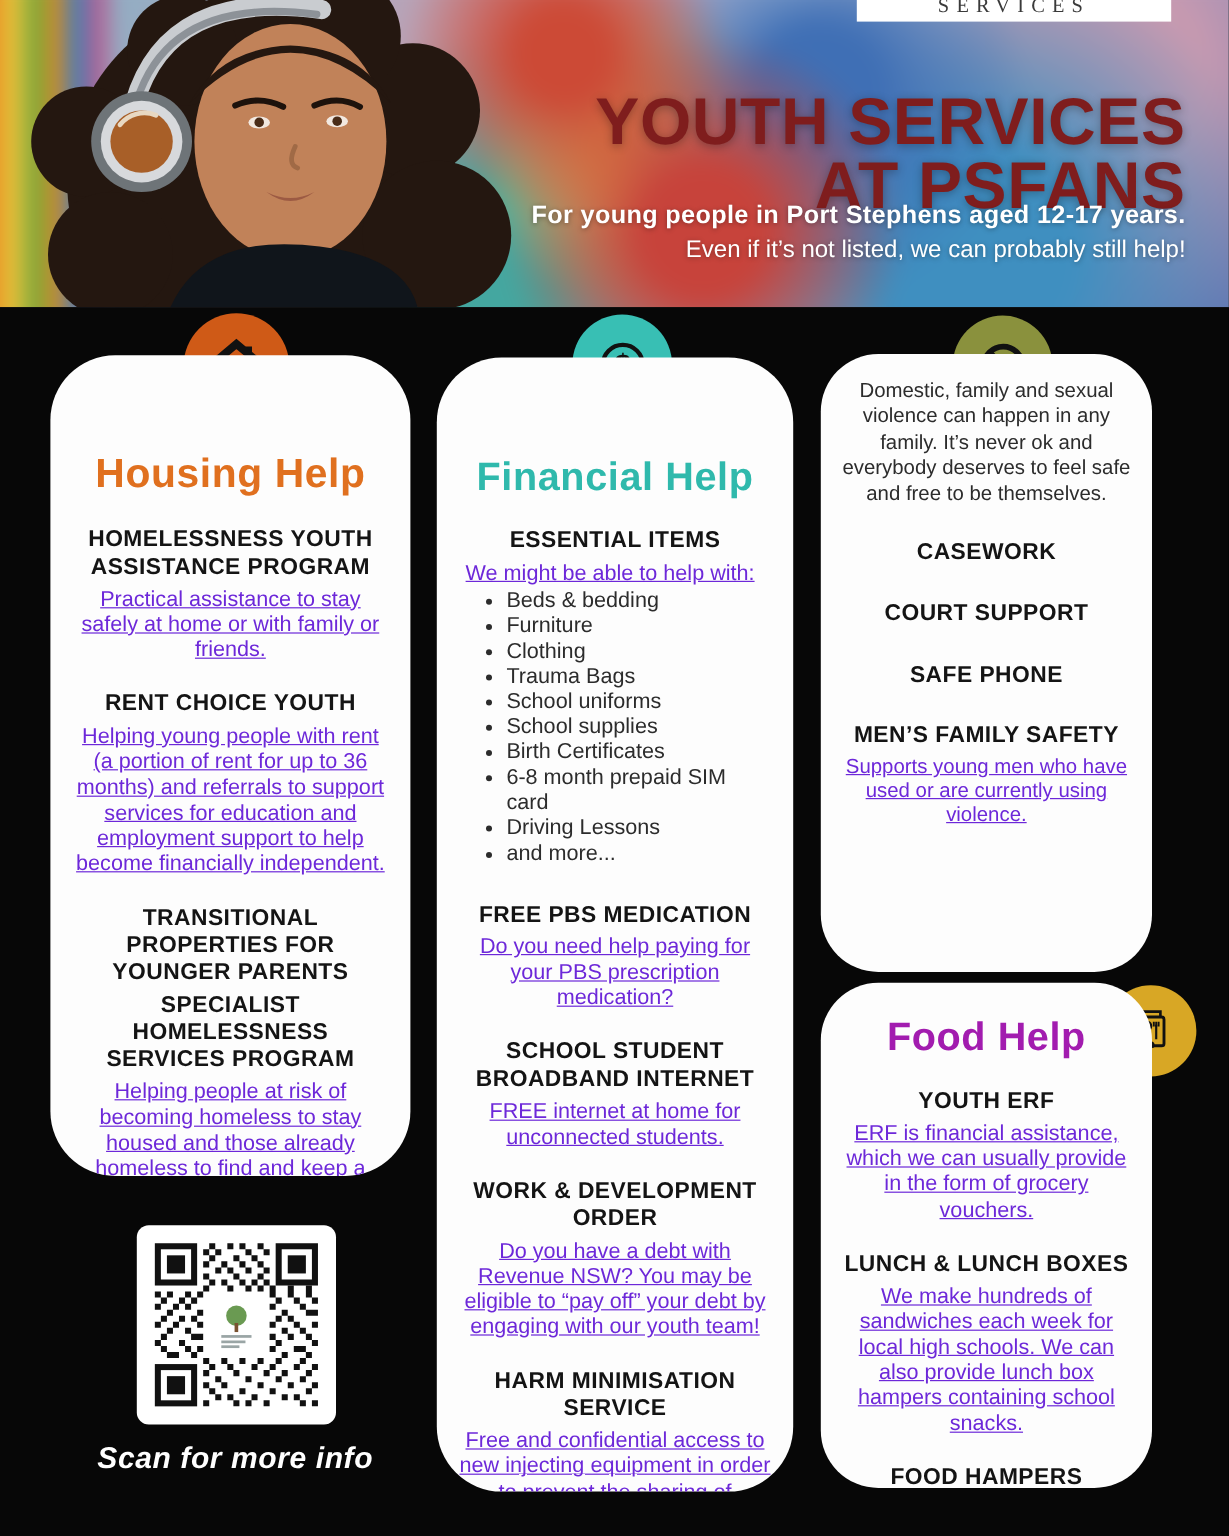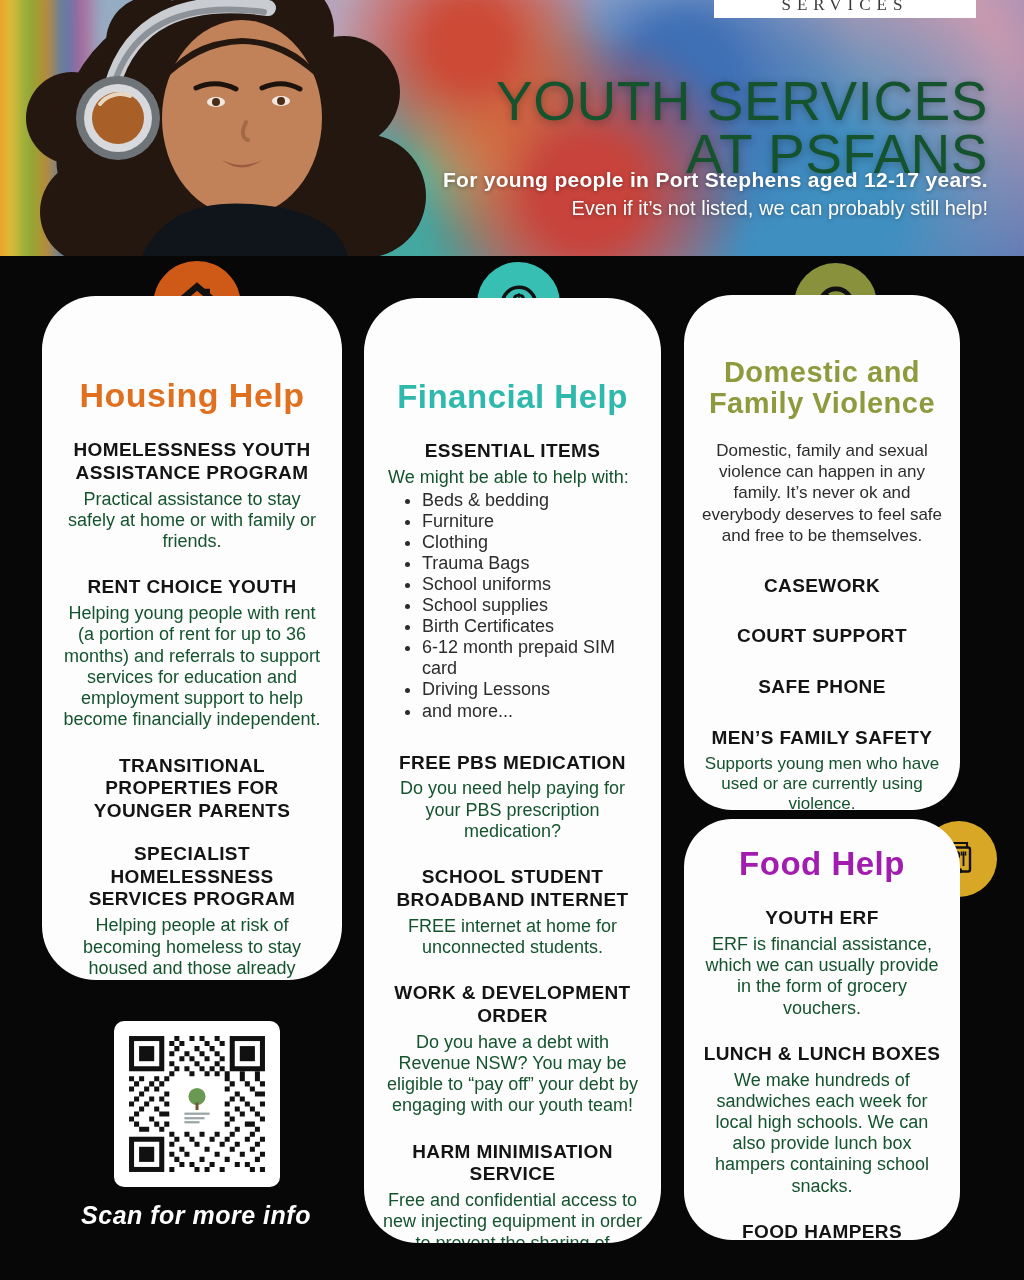--- a/index.html
+++ b/index.html
@@ -18,21 +18,21 @@
       radial-gradient(circle at 52% 50%, #e0c95e 0 7%, rgba(0,0,0,0) 24%),
       radial-gradient(circle at 72% 8%, #e6e9ec 0 9%, rgba(0,0,0,0) 26%),
       radial-gradient(circle at 40% 80%, #44a7a0 0 9%, rgba(0,0,0,0) 28%),
       linear-gradient(90deg,#e8851f 0 20px,#e8c23a 20px 40px,#7ba83b 40px 60px,#e8851f 60px 74px,#3e82b8 74px 92px,#b45f93 92px 110px,rgba(0,0,0,0) 110px),
       linear-gradient(120deg,#7fb2c9,#c9a0b4 40%,#8fb3d6 70%,#5d86c0);}
   .hero-girl{position:absolute;left:0;top:0;width:432px;height:256px;}
   .logo-box{position:absolute;left:714px;top:0;width:262px;height:18px;background:#fff;overflow:hidden;
     display:flex;justify-content:center;}
   .logo-box span{font-family:"Liberation Serif",serif;font-size:17px;letter-spacing:6px;color:#3a3a3a;
     line-height:34px;margin-top:-12px;white-space:nowrap;}
-  .hero-title{position:absolute;right:36px;top:38px;text-align:right;color:#14532d;font-weight:400;
+  .hero-title{position:absolute;right:36px;top:38px;text-align:right;color:#7f1d1d;font-weight:700;
     font-size:55px;line-height:.96;letter-spacing:.5px;text-shadow:0 2px 8px rgba(0,0,0,.30);}
   .hero-sub{position:absolute;right:36px;top:168px;text-align:right;color:#fff;}
   .hero-sub .bold{font-size:21px;font-weight:800;letter-spacing:.3px;text-shadow:0 1px 4px rgba(0,0,0,.35);}
   .hero-sub .reg{font-size:20px;margin-top:5px;text-shadow:0 1px 4px rgba(0,0,0,.35);}
   
   .content{position:absolute;left:0;top:256px;width:1024px;height:1024px;background:#070707;}
   .card{position:absolute;background:#fdfdfd;overflow:hidden;text-align:center;color:#1c1c1c;}
   .card-housing{left:42px;top:40px;width:300px;height:684px;border-radius:54px;padding:0 18px;box-sizing:border-box;}
   .card-financial{left:364px;top:42px;width:297px;height:945px;border-radius:54px;padding:0 16px;box-sizing:border-box;}
   .card-dfv{left:684px;top:39px;width:276px;height:515px;border-radius:48px;padding:0 14px;box-sizing:border-box;}
@@ -42,21 +42,21 @@
   .ic-financial{left:477px;top:6px;width:83px;height:83px;background:#38bfb4;}
   .ic-dfv{left:794px;top:7px;width:83px;height:83px;background:#8a913d;}
   .ic-food{left:921px;top:565px;width:76px;height:76px;background:#d8a725;}
   .card-title{font-weight:800;letter-spacing:.5px;margin:0;}
   .t-housing{margin-top:80px;font-size:34px;color:#e0701f;}
   .t-financial{margin-top:80px;font-size:33px;color:#2fb9ac;}
   .t-dfv{margin-top:62px;font-size:29px;line-height:1.08;color:#8f9a3e;}
   .t-food{margin-top:26px;font-size:33px;color:#a21caf;}
   .svc{margin-top:24px;}
   .svc h3{margin:0;font-size:19px;font-weight:800;letter-spacing:.4px;line-height:1.2;color:#141414;}
-  .svc p{margin:4px 0 0;font-size:18px;line-height:1.18;color:#14532d;}
+  .svc p{margin:4px 0 0;font-size:18px;line-height:1.18;color:#6d28d9;text-decoration:underline;}
   .card-dfv .svc p,.card-dfv .intro{font-size:17px;}
   .intro{margin:20px 0 0;font-size:17px;line-height:1.26;color:#2c2c2c;}
   .svc-plain{margin-top:28px;}
   .bullets{margin:2px 0 0;padding-left:42px;text-align:left;font-size:18px;line-height:1.17;color:#2c2c2c;}
   .bullets li{margin:0;}
   .helper-line{margin:10px 0 0;font-size:18px;text-align:left;padding-left:8px;color:#2c2c2c;}
   
   .qr-box{position:absolute;left:114px;top:765px;width:166px;height:166px;background:#fff;border-radius:10px;
     display:flex;align-items:center;justify-content:center;}
   .qr-box svg{width:146px;height:146px;}
@@ -155,40 +155,40 @@
         <h3>HOMELESSNESS YOUTH ASSISTANCE PROGRAM</h3>
         <p>Practical assistance to stay safely at home or with family or friends.</p>
       </div>
       <div class="svc">
         <h3>RENT CHOICE YOUTH</h3>
         <p>Helping young people with rent (a portion of rent for up to 36 months) and referrals to support services for education and employment support to help become financially independent.</p>
       </div>
       <div class="svc">
         <h3>TRANSITIONAL PROPERTIES FOR YOUNGER PARENTS</h3>
       </div>
-      <div class="svc" style="margin-top:20px">
+      <div class="svc" style="margin-top:4px">
         <h3>SPECIALIST HOMELESSNESS SERVICES PROGRAM</h3>
         <p>Helping people at risk of becoming homeless to stay housed and those already homeless to find and keep a home.</p>
       </div>
     </section>
 
     <section class="card card-financial">
       <h2 class="card-title t-financial">Financial Help</h2>
       <div class="svc">
         <h3>ESSENTIAL ITEMS</h3>
         <p class="helper-line">We might be able to help with:</p>
         <ul class="bullets">
           <li>Beds &amp; bedding</li>
           <li>Furniture</li>
           <li>Clothing</li>
           <li>Trauma Bags</li>
           <li>School uniforms</li>
           <li>School supplies</li>
           <li>Birth Certificates</li>
-          <li>6-12 month prepaid SIM card</li>
+          <li>6-8 month prepaid SIM card</li>
           <li>Driving Lessons</li>
           <li>and more...</li>
         </ul>
       </div>
       <div class="svc" style="margin-top:30px">
         <h3>FREE PBS MEDICATION</h3>
         <p>Do you need help paying for your PBS prescription medication?</p>
       </div>
       <div class="svc">
         <h3>SCHOOL STUDENT BROADBAND INTERNET</h3>
@@ -198,21 +198,20 @@
         <h3>WORK &amp; DEVELOPMENT ORDER</h3>
         <p>Do you have a debt with Revenue NSW? You may be eligible to “pay off” your debt by engaging with our youth team!</p>
       </div>
       <div class="svc">
         <h3>HARM MINIMISATION SERVICE</h3>
         <p>Free and confidential access to new injecting equipment in order to prevent the sharing of equipment. Condoms are also available.</p>
       </div>
     </section>
 
     <section class="card card-dfv">
-      <h2 class="card-title t-dfv">Domestic and Family Violence</h2>
       <p class="intro">Domestic, family and sexual violence can happen in any family. It’s never ok and everybody deserves to feel safe and free to be themselves.</p>
       <div class="svc svc-plain">
         <h3>CASEWORK</h3>
       </div>
       <div class="svc svc-plain">
         <h3>COURT SUPPORT</h3>
       </div>
       <div class="svc svc-plain">
         <h3>SAFE PHONE</h3>
       </div>

